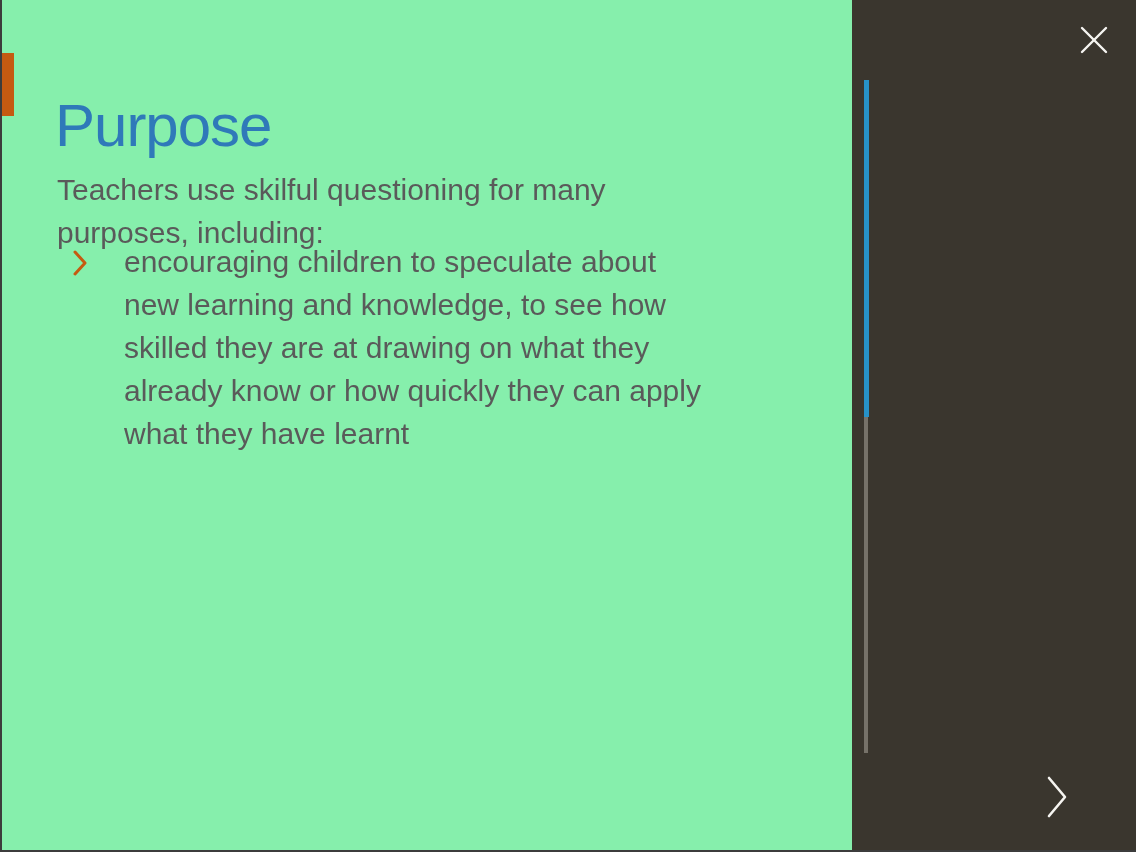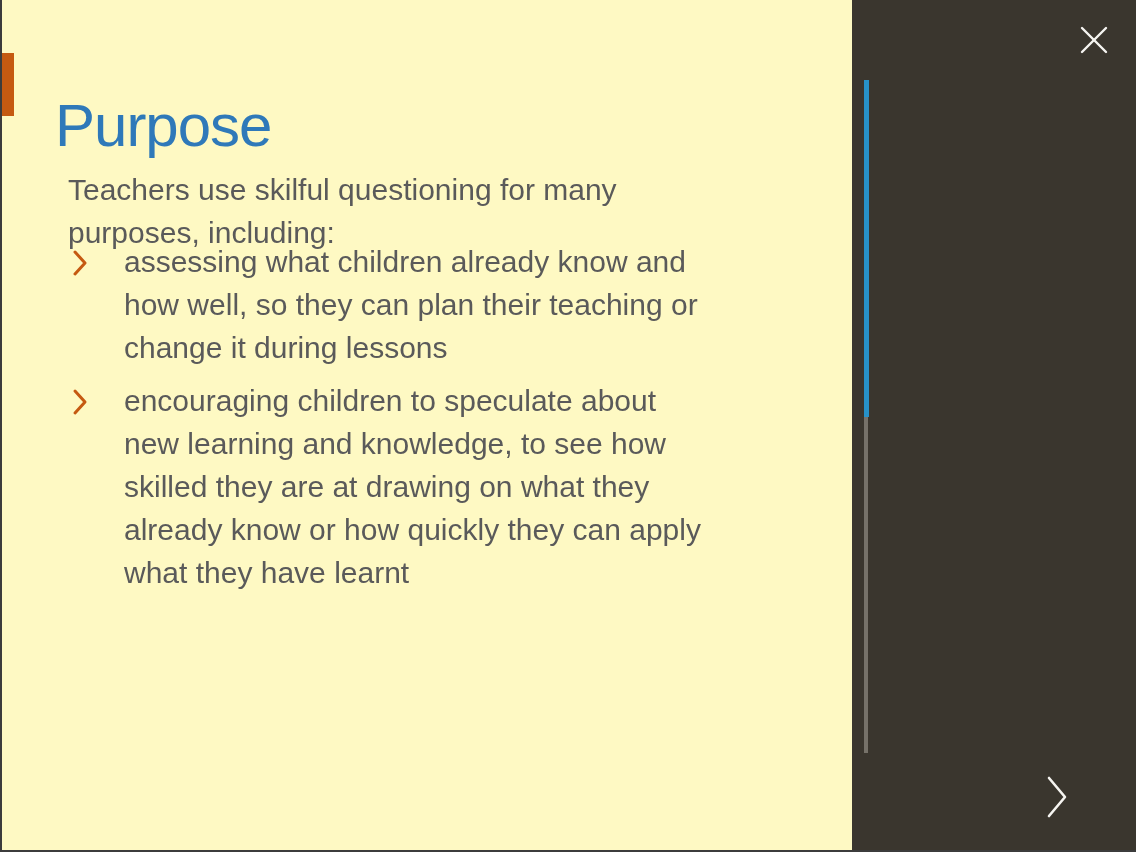--- a/index.html
+++ b/index.html
@@ -28,41 +28,41 @@
     left: 0; bottom: 0;
     width: 1136px; height: 2px;
     background: #3c3c3c;
     z-index: 5;
   }
   
   .slide {
     position: absolute;
     left: 2px; top: 0;
     width: 850px; height: 852px;
-    background: #fef9c3;
+    background: #86efac;
   }
   .accent-bar {
     position: absolute;
     left: 0; top: 53px;
     width: 12px; height: 63px;
     background: #c55a11;
   }
   .title {
     position: absolute;
     left: 53px; top: 54px;
     font-size: 60px;
     line-height: 64px;
     font-weight: 400;
     letter-spacing: -1px;
     color: #2f79b9;
     white-space: nowrap;
   }
   .intro {
     position: absolute;
-    left: 66px; top: 138px;
+    left: 55px; top: 138px;
     width: 720px;
     font-size: 30px;
     line-height: 43px;
     color: #5a5a5a;
     white-space: pre-line;
   }
   .bullets {
     position: absolute;
     left: 70px; top: 240px;
     width: 740px;
@@ -138,30 +138,20 @@
   <div class="slide">
     <div class="accent-bar"></div>
 
     <h1 class="title">Purpose</h1>
 
     <p class="intro">Teachers use skilful questioning for many
 purposes, including:</p>
 
     <div class="bullets">
 
-      <div class="bullet">
-        <span class="chev">
-          <svg width="16" height="28" viewBox="0 0 16 28">
-            <polyline points="3,3 13,14 3,25" fill="none" stroke="#c55a11" stroke-width="3" stroke-linecap="round" stroke-linejoin="round"></polyline>
-          </svg>
-        </span>
-        <span class="btext">assessing what children already know and
-how well, so they can plan their teaching or
-change it during lessons</span>
-      </div>
 
       <div class="bullet">
         <span class="chev">
           <svg width="16" height="28" viewBox="0 0 16 28">
             <polyline points="3,3 13,14 3,25" fill="none" stroke="#c55a11" stroke-width="3" stroke-linecap="round" stroke-linejoin="round"></polyline>
           </svg>
         </span>
         <span class="btext">encouraging children to speculate about
 new learning and knowledge, to see how
 skilled they are at drawing on what they

